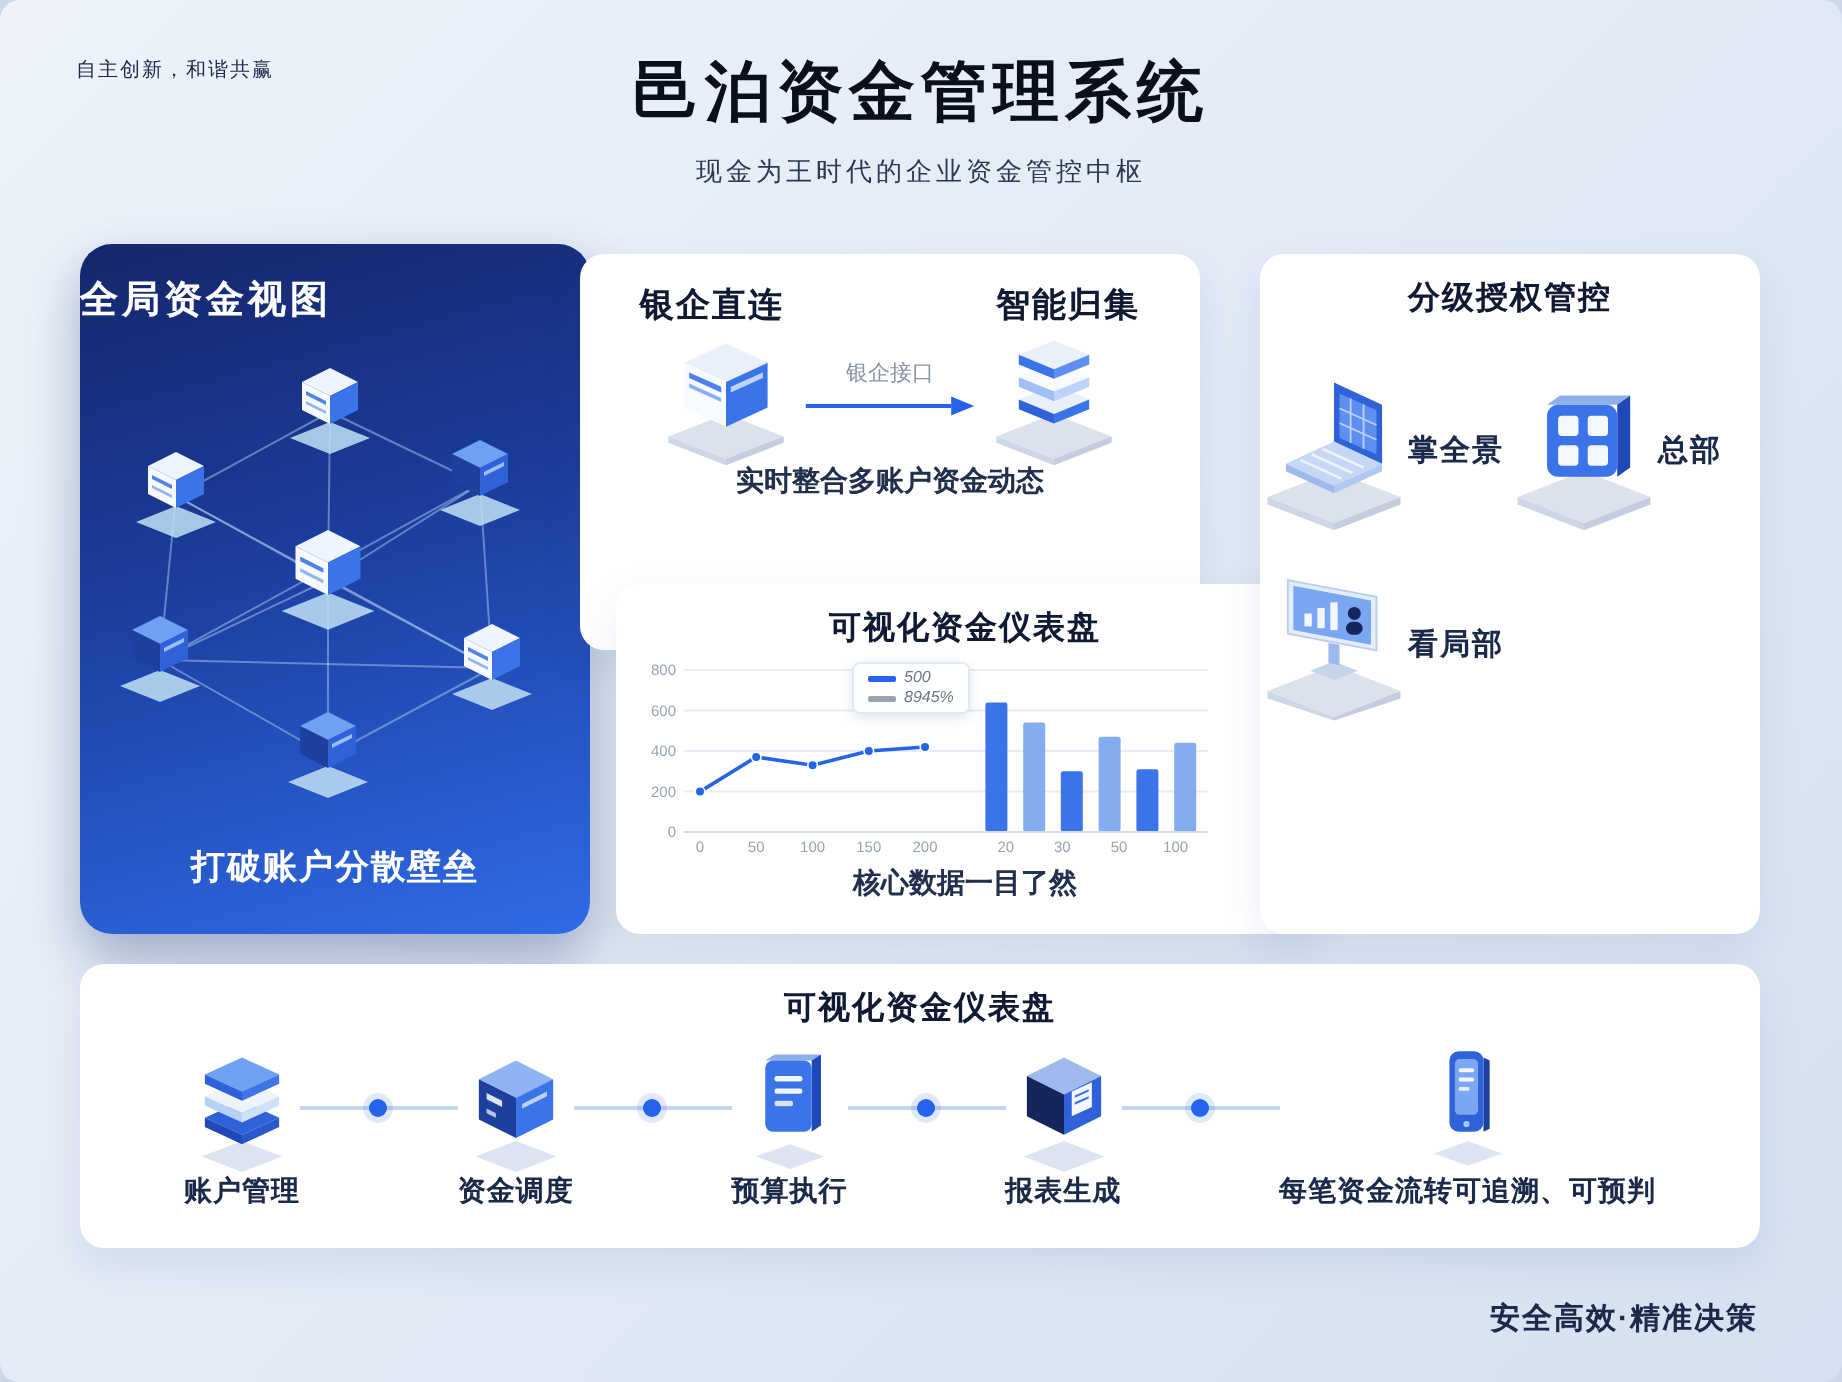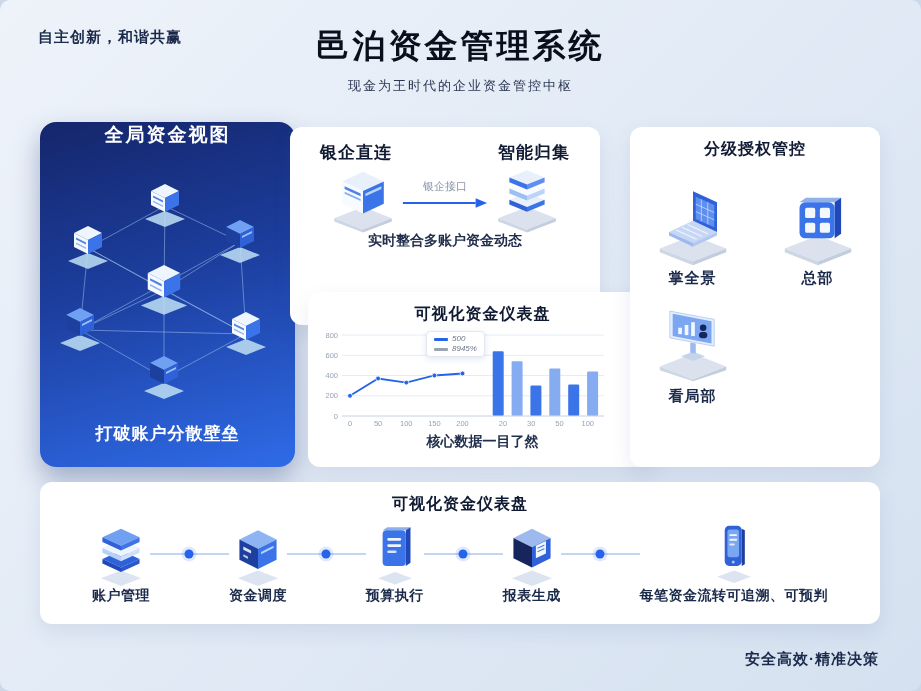--- a/index.html
+++ b/index.html
@@ -1,28 +1,28 @@
 <!DOCTYPE html>
 <html><head>
 <meta charset="utf-8">
 <style>
   html,body{margin:0;padding:0;}
   body{font-family:"Liberation Sans","DejaVu Sans",sans-serif;background:#ccd8e8;}
   .canvas{position:relative;width:921px;height:691px;overflow:hidden;border-radius:10px;
     background:linear-gradient(135deg,#eef3fa 0%,#e3ebf6 45%,#d5e1f0 100%);}
-  .tagline{position:absolute;left:38px;top:28px;font-size:15px;font-weight:700;color:#1b2a4a;letter-spacing:1px;}
+  .tagline{position:absolute;left:38px;top:28px;font-size:10px;font-weight:400;color:#1b2a4a;letter-spacing:1px;}
   .header{position:absolute;left:0;right:0;top:24px;text-align:center;}
   .header h1{margin:0;font-size:33px;font-weight:800;color:#0a0f1c;letter-spacing:3px;}
   .subtitle{margin-top:8px;font-size:13px;color:#2b3854;letter-spacing:2px;}
   .panel{position:absolute;background:#ffffff;border-radius:12px;box-shadow:0 8px 20px rgba(45,75,135,0.10);}
 
   .left-panel{left:40px;top:122px;width:255px;height:345px;border-radius:16px;
     background:linear-gradient(165deg,#15266b 0%,#1c3e9e 45%,#2f6be8 100%);
     box-shadow:0 12px 26px rgba(25,50,110,0.35);}
-  .lp-title{padding-top:0;text-align:center;color:#fff;font-size:19px;font-weight:700;letter-spacing:2px;}
+  .lp-title{padding-top:15px;text-align:left;color:#fff;font-size:19px;font-weight:700;letter-spacing:2px;}
   .network{position:absolute;left:10px;top:48px;width:235px;height:235px;}
   .net-edge{stroke:#a8c8f0;stroke-opacity:0.5;stroke-width:1;}
   .lp-caption{position:absolute;bottom:22px;left:0;right:0;text-align:center;color:#fff;font-size:17px;font-weight:700;letter-spacing:1px;}
 
   .mid-top{left:290px;top:127px;width:310px;height:198px;}
   .mt-titles{display:flex;justify-content:space-between;padding:14px 30px 0;font-size:17px;font-weight:800;color:#101a33;letter-spacing:1px;}
   .mt-icons{display:flex;align-items:center;justify-content:center;gap:2px;margin-top:-2px;}
   .icon-lg{width:64px;height:74px;flex:0 0 auto;}
   .arrow-block{display:flex;flex-direction:column;align-items:center;width:96px;margin-top:-10px;}
   .arrow-label{font-size:11px;color:#8a93a6;margin-bottom:2px;}
@@ -36,21 +36,21 @@
   .chart-wrap{position:relative;margin:4px 8px 0;width:294px;height:100px;}
   .chart-wrap svg{width:294px;height:100px;display:block;}
   .chart-legend{position:absolute;left:110px;top:2px;background:#fff;border:1px solid #e2e8f1;border-radius:4px;
     padding:3px 7px;box-shadow:0 2px 6px rgba(50,80,140,.14);display:flex;flex-direction:column;gap:2px;font-style:italic;}
   .legend-row{display:flex;align-items:center;gap:4px;font-size:8px;color:#6c7689;line-height:1;}
   .swatch{display:inline-block;width:14px;height:3px;border-radius:1px;}
   .mb-caption{text-align:center;font-size:14px;font-weight:600;color:#22304d;margin-top:4px;}
 
   .right-panel{left:630px;top:127px;width:250px;height:340px;}
   .auth-grid{display:flex;flex-wrap:wrap;padding-top:10px;}
-  .auth-cell{width:50%;display:flex;flex-direction:column;align-items:center;margin-top:12px;}
+  .auth-cell{width:50%;display:flex;flex-direction:row;align-items:center;margin-top:12px;}
   .auth-cell svg{width:74px;height:85px;}
   .auth-label{font-size:15px;font-weight:700;color:#1b2a4a;margin-top:2px;letter-spacing:1px;}
 
   .bottom-panel{left:40px;top:482px;width:840px;height:142px;}
   .process-row{display:flex;align-items:flex-start;padding:6px 52px 0;}
   .process-step{display:flex;flex-direction:column;align-items:center;flex:0 0 auto;}
   .process-step svg{width:56px;height:65px;}
   .step-label{font-size:14px;font-weight:700;color:#1b2a4a;margin-top:1px;white-space:nowrap;letter-spacing:0.5px;}
   .connector{flex:1 1 auto;height:2px;background:#c3d5f1;position:relative;margin-top:32px;min-width:28px;}
   .connector::after{content:"";position:absolute;left:50%;top:50%;transform:translate(-50%,-50%);

